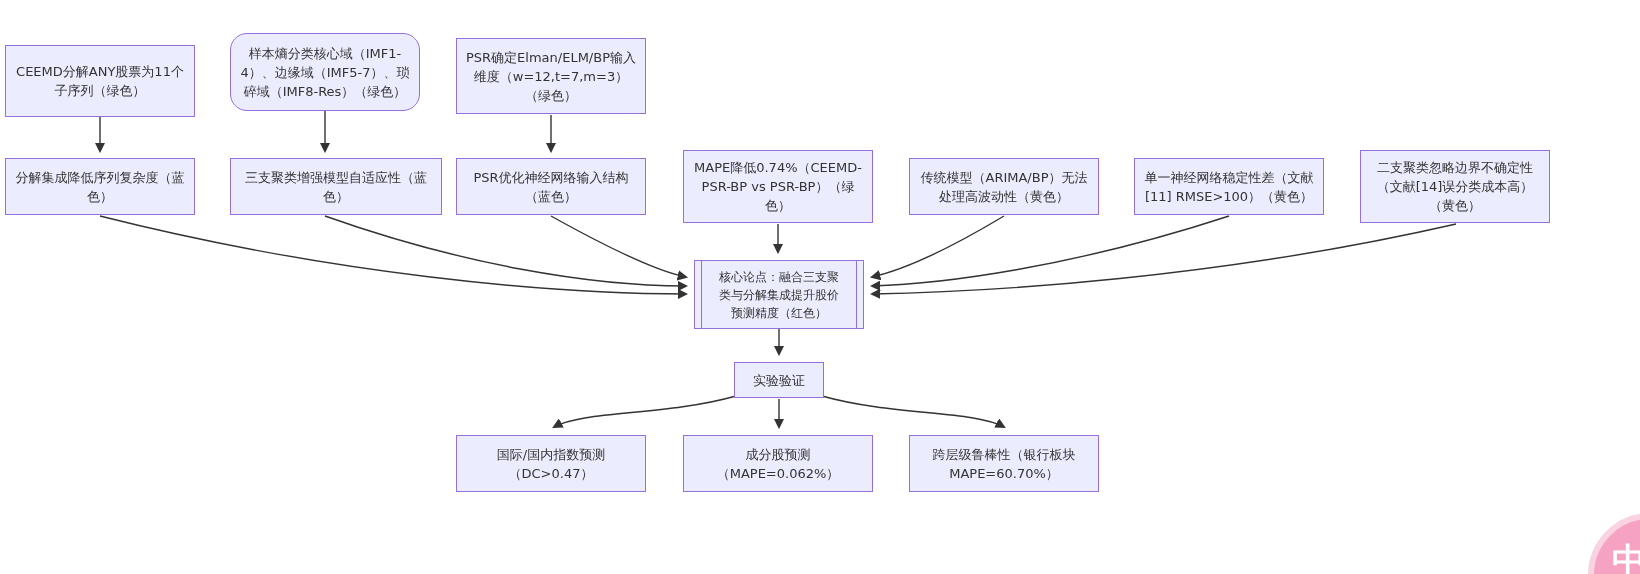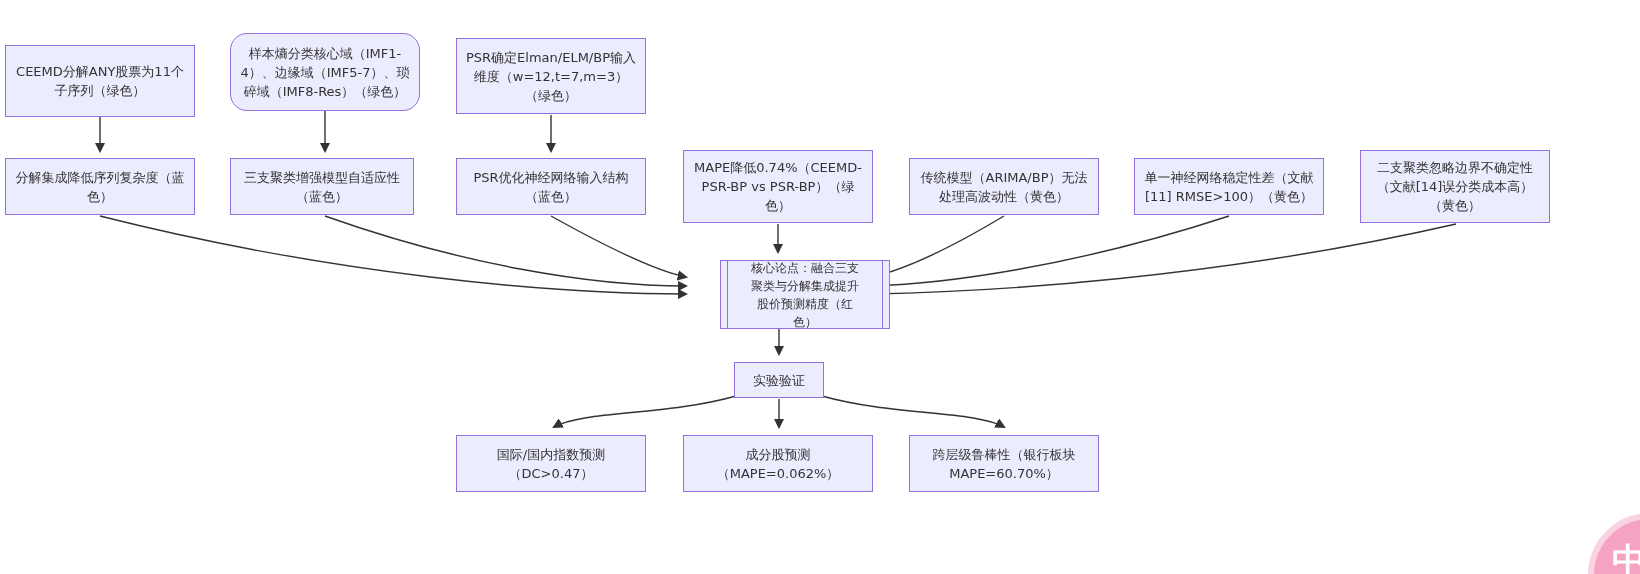--- a/index.html
+++ b/index.html
@@ -8,21 +8,21 @@
     font-family:"DejaVu Sans","Liberation Sans",sans-serif;color:#333;
   }
   .edges{position:absolute;left:0;top:0;width:1640px;height:574px;}
   .node{
     position:absolute;box-sizing:border-box;
     background:#ECECFF;border:1px solid #9370DB;
     display:flex;align-items:center;justify-content:center;
     text-align:center;font-size:13px;line-height:19px;padding:2px 9px;
   }
   .node span{display:block;}
-  .node.subroutine{padding:2px 30px;font-size:12px;line-height:18px;margin-left:26px;}
+  .node.subroutine{padding:2px 24px;font-size:12px;line-height:18px;}
   .node.subroutine::before,
   .node.subroutine::after{
     content:"";position:absolute;top:0;bottom:0;width:1px;background:#9370DB;
   }
   .node.subroutine::before{left:6px;}
   .node.subroutine::after{right:6px;}
   .translate-btn{
     position:absolute;left:1588px;top:513px;width:124px;height:124px;
     border-radius:50%;background:#f5a2c3;border:6px solid #fad3e2;
     box-sizing:border-box;cursor:pointer;
@@ -65,21 +65,21 @@
   <div class="node" style="left:230px;top:33px;width:190px;height:78px;border-radius:17px;">
       <span>样本熵分类核心域（IMF1-4）、边缘域（IMF5-7）、琐碎域（IMF8-Res）（绿色）</span>
     </div>
   <div class="node" style="left:456px;top:38px;width:190px;height:76px;">
       <span>PSR确定Elman/ELM/BP输入维度（w=12,t=7,m=3）（绿色）</span>
     </div>
 
   <div class="node" style="left:5px;top:158px;width:190px;height:57px;">
       <span>分解集成降低序列复杂度（蓝色）</span>
     </div>
-  <div class="node" style="left:230px;top:158px;width:184px;height:57px;">
+  <div class="node" style="left:230px;top:158px;width:212px;height:57px;">
       <span>三支聚类增强模型自适应性（蓝色）</span>
     </div>
   <div class="node" style="left:456px;top:158px;width:190px;height:57px;">
       <span>PSR优化神经网络输入结构（蓝色）</span>
     </div>
   <div class="node" style="left:683px;top:150px;width:190px;height:73px;">
       <span>MAPE降低0.74%（CEEMD-PSR-BP vs PSR-BP）（绿色）</span>
     </div>
   <div class="node" style="left:909px;top:158px;width:190px;height:57px;">
       <span>传统模型（ARIMA/BP）无法处理高波动性（黄色）</span>

